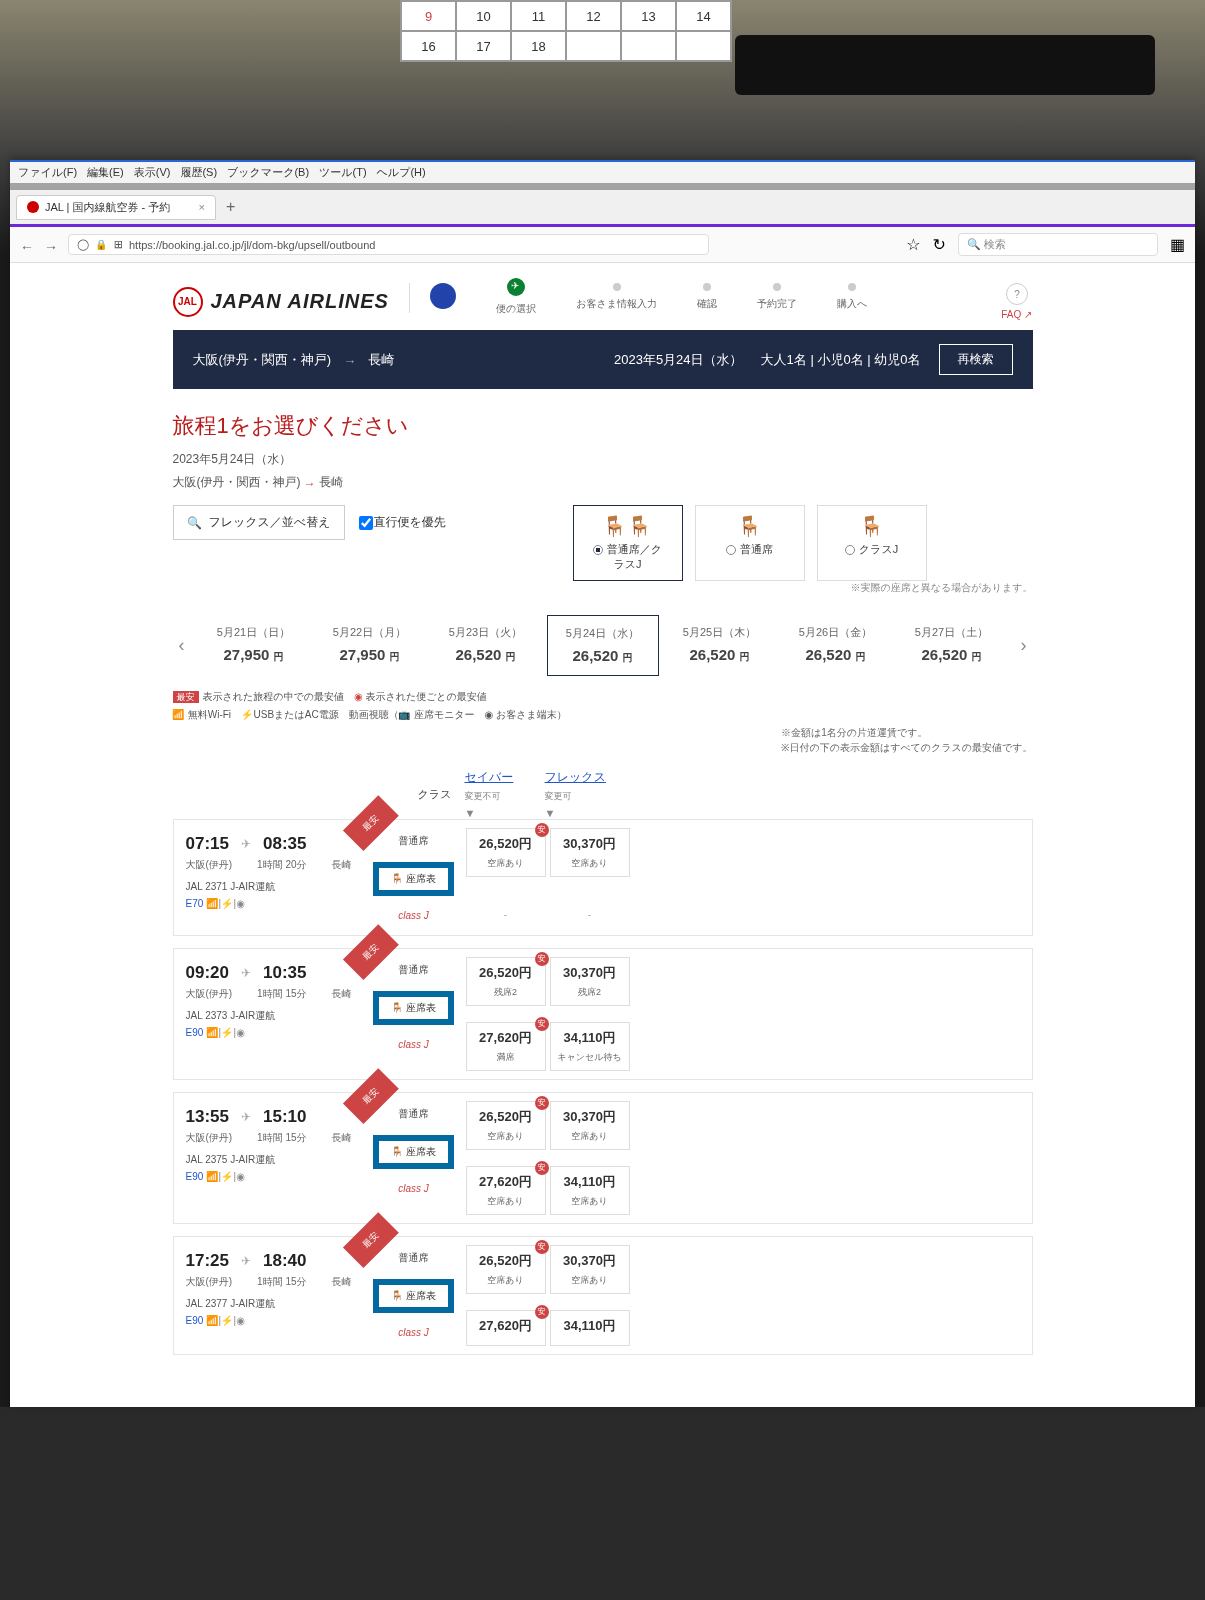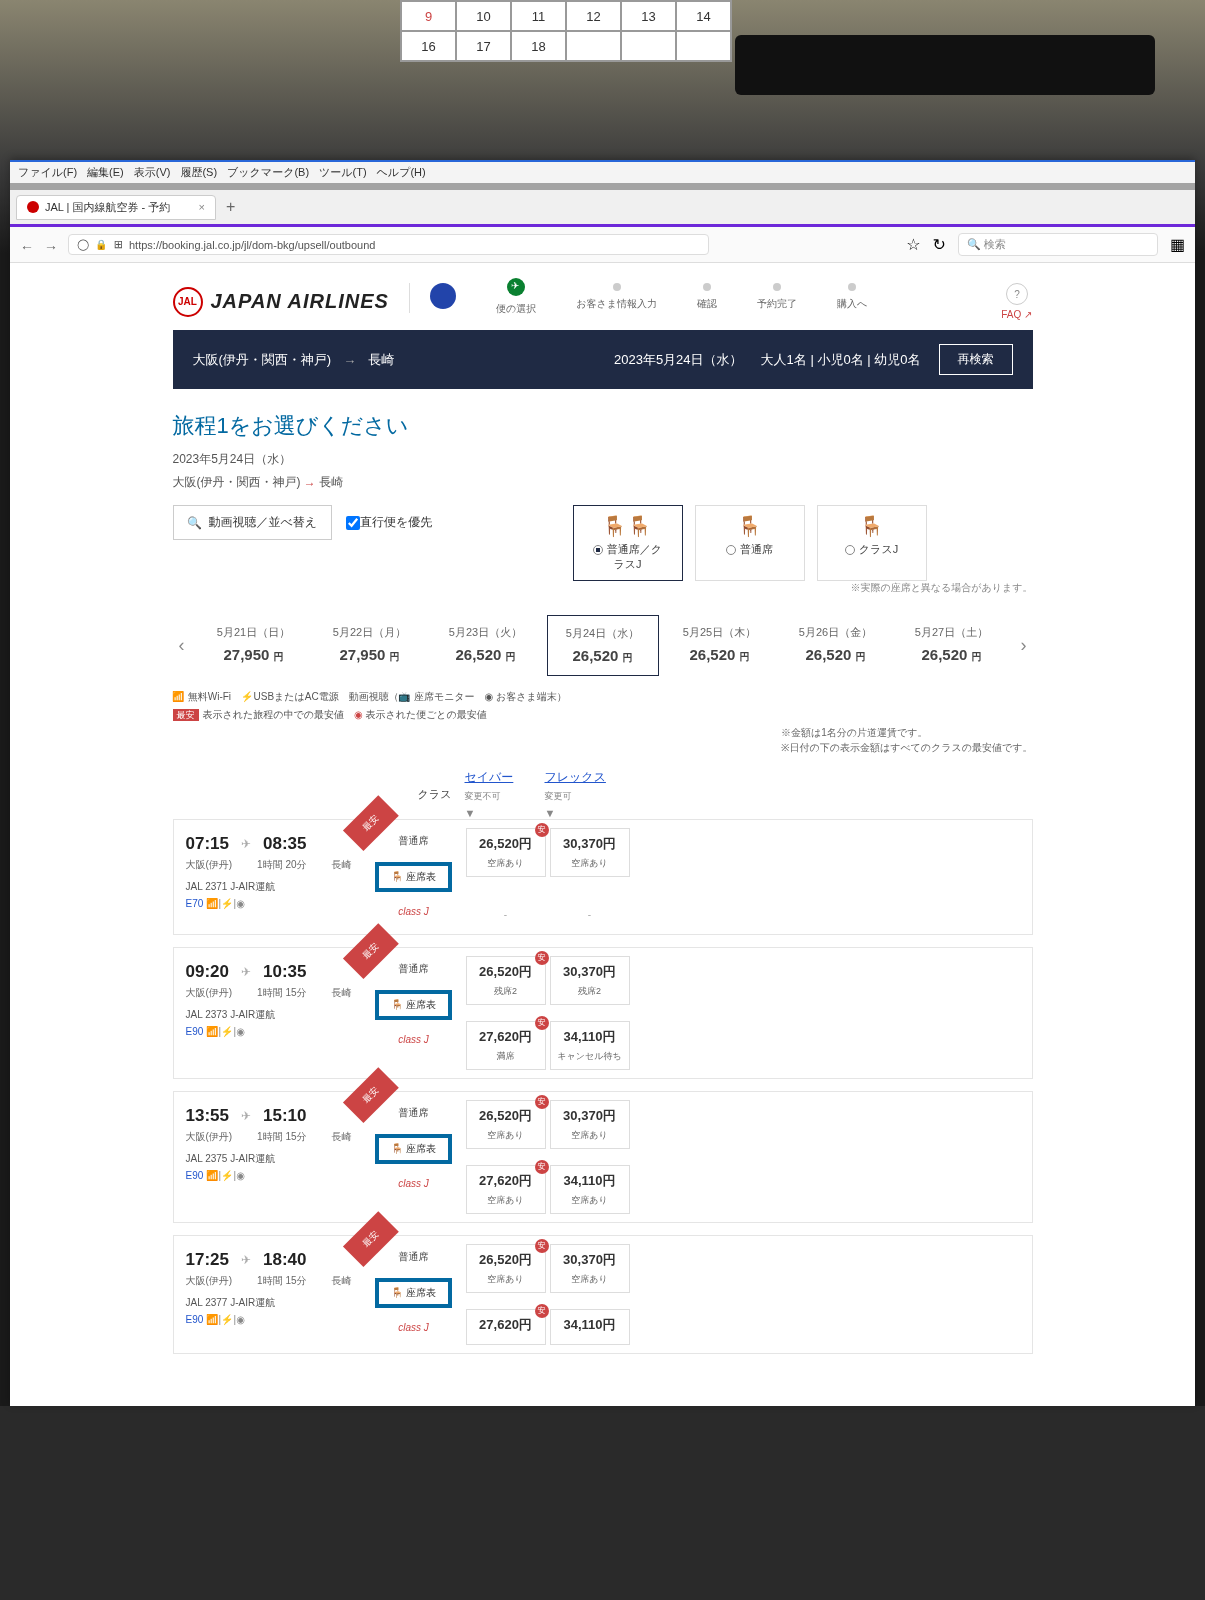--- a/index.html
+++ b/index.html
@@ -35,21 +35,21 @@
 .step-dot{width:8px;height:8px;background:#ccc;border-radius:50%;margin:0 auto 6px}
 .step.active .step-dot{width:18px;height:18px;background:#0a8030;margin-top:-5px;position:relative}
 .step.active .step-dot::after{content:"✈";color:#fff;font-size:10px;position:absolute;left:4px;top:2px}
 .faq{margin-left:auto;text-align:center;font-size:10px;color:#c44}
 .faq-q{width:22px;height:22px;border:1px solid #ccc;border-radius:50%;color:#888;line-height:22px;margin:0 auto 4px}
 .darkbar{background:#1f2a44;color:#fff;display:flex;align-items:center;padding:14px 20px;font-size:13px;gap:18px}
 .route{display:flex;align-items:center;gap:12px}
 .arrow{color:#aaa}
 .darkbar .mid{margin-left:auto}
 .resel{border:1px solid #fff;padding:6px 18px;font-size:12px;cursor:pointer}
-h1{font-size:22px;font-weight:400;margin:22px 0 10px;color:#0369a1}
+h1{font-size:22px;font-weight:400;margin:22px 0 10px;color:#b91c1c}
 .sub{font-size:12px;color:#555;margin-bottom:6px}
 .route2{font-size:12px;color:#555;margin-bottom:14px}
 .route2 .red{color:#c44}
 .controls{display:flex;gap:14px;align-items:center;margin-bottom:10px}
 .filter-btn{border:1px solid #ccc;padding:8px 14px;font-size:12px;background:#fff;cursor:pointer;color:#333;display:flex;align-items:center;gap:6px}
 .chk{display:flex;align-items:center;gap:0;font-size:12px;color:#333}
 .chk input{width:14px;height:14px}
 .seat-opts{display:flex;gap:12px;margin-left:auto}
 .seat-opt{border:1px solid #ddd;padding:8px 14px;font-size:11px;text-align:center;width:110px;cursor:pointer;color:#444}
 .seat-opt .seat{font-size:20px;color:#8a3a3a;margin-bottom:4px}
@@ -79,21 +79,21 @@
 .frow{display:flex;align-items:stretch}
 .finfo{width:190px;padding:14px 12px;font-size:11px;color:#444}
 .times{display:flex;align-items:center;gap:12px;margin-bottom:4px}
 .times .t{font-size:17px;font-weight:600;color:#222}
 .times .pl{color:#aaa;font-size:12px}
 .loc{display:flex;justify-content:space-between;font-size:10px;color:#666}
 .fno{font-size:10px;color:#555;margin-top:8px}
 .eq{font-size:10px;color:#2255cc;margin-top:4px}
 .eq .ic{color:#888}
 .fmid{width:100px;padding:14px 8px;display:flex;flex-direction:column;gap:14px;align-items:center}
-.seatmap{border:4px solid #0369a1;font-size:10px;padding:4px 12px;background:#fff;cursor:pointer;color:#333}
+.seatmap{border:6px solid #0369a1;font-size:10px;padding:4px 12px;background:#fff;cursor:pointer;color:#333}
 .cls-lbl{font-size:10px;color:#444;text-align:center}
 .cj{font-size:10px;color:#c44;font-style:italic}
 .prices{display:flex}
 .pcell{width:80px;border:1px solid #ddd;margin:8px 2px;padding:6px 4px;text-align:center;font-size:10px;cursor:pointer;position:relative;color:#333}
 .pcell .pv{font-size:13px;font-weight:600;margin-bottom:4px}
 .pcell .st{font-size:9px;color:#666}
 .pcell .rb{position:absolute;top:-6px;right:-4px;width:14px;height:14px;background:#c44;color:#fff;border-radius:50%;font-size:8px;line-height:14px}
 .pcell.dash{border:none;color:#aaa;padding-top:16px}
 </style>
 </head>
@@ -185,21 +185,21 @@
 
 <h1>旅程1をお選びください</h1>
 <div class="sub">2023年5月24日（水）</div>
 <div class="route2">
   <span>大阪(伊丹・関西・神戸)</span> <span class="red">→</span> <span>長崎</span>
 </div>
 
 <div style="display:flex;align-items:flex-start;gap:20px">
 <div style="flex:0 0 380px">
 <div class="controls">
-  <button class="filter-btn">🔍 <span>動画視聴／並べ替え</span></button>
+  <button class="filter-btn">🔍 <span>フレックス／並べ替え</span></button>
   <label class="chk">
     <input type="checkbox" checked="" style=""> 
                   <span>直行便を優先</span>
   </label>
 </div>
 </div>
 <div style="flex:1">
 <div class="seat-opts">
                 <div class="seat-opt sel"><div class="seat">🪑🪑</div><span class="radio"></span>普通席／クラスJ</div>
                 <div class="seat-opt"><div class="seat">🪑</div><span class="radio"></span>普通席</div>
@@ -216,22 +216,22 @@
               <div class="date-cell"><span class="d">5月22日（月）</span><span class="p">27,950 <span class="y">円</span></span></div>
               <div class="date-cell"><span class="d">5月23日（火）</span><span class="p">26,520 <span class="y">円</span></span></div>
               <div class="date-cell sel"><span class="d">5月24日（水）</span><span class="p">26,520 <span class="y">円</span></span></div>
               <div class="date-cell"><span class="d">5月25日（木）</span><span class="p">26,520 <span class="y">円</span></span></div>
               <div class="date-cell"><span class="d">5月26日（金）</span><span class="p">26,520 <span class="y">円</span></span></div>
               <div class="date-cell"><span class="d">5月27日（土）</span><span class="p">26,520 <span class="y">円</span></span></div>
             </div>
   <span class="ds-arrow">›</span>
 </div>
 
+<div class="legend"><span class="b">最安</span><span>表示された旅程の中での最安値　</span><span style="color:#c44">◉</span> <span>表示された便ごとの最安値</span></div>
 <div class="legend">📶 <span>無料Wi-Fi　⚡USBまたはAC電源　動画視聴（📺 座席モニター　◉ お客さま端末）</span></div>
-<div class="legend"><span class="b">最安</span><span>表示された旅程の中での最安値　</span><span style="color:#c44">◉</span> <span>表示された便ごとの最安値</span></div>
 <div class="legend2">
   <span></span>
   <span><span>※金額は1名分の片道運賃です。</span><br><span>※日付の下の表示金額はすべてのクラスの最安値です。</span></span>
 </div>
 
 <div class="fare-hdr">
   <div class="sp1"></div>
   <div class="cl">クラス</div>
   <div class="fh"><a>セイバー</a><div class="sm">変更不可</div><div class="ar">▼</div></div>
   <div class="fh"><a>フレックス</a><div class="sm">変更可</div><div class="ar">▼</div></div>

